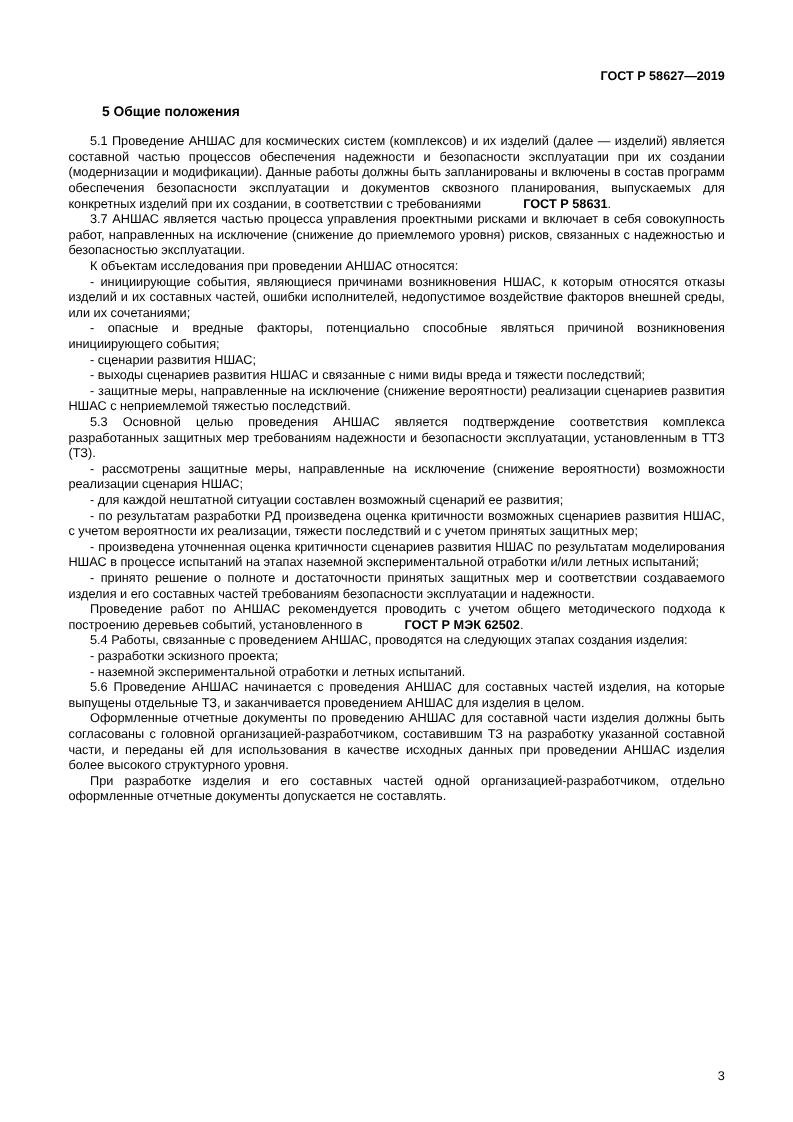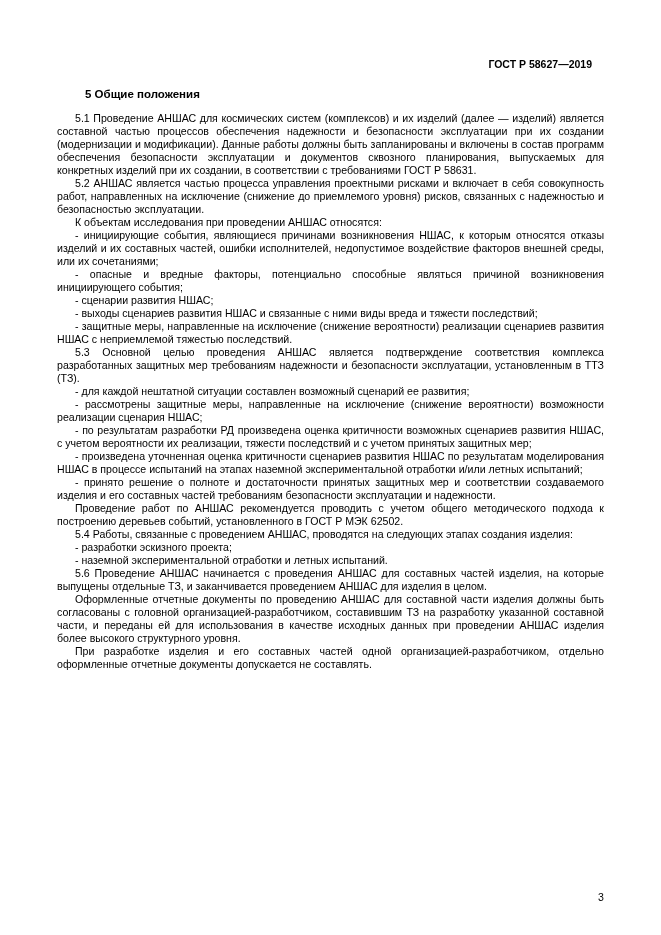--- a/index.html
+++ b/index.html
@@ -15,64 +15,65 @@
     font-family: "Liberation Sans", sans-serif;
     color: #000000;
     box-sizing: border-box;
     padding: 58px 57px 0 57px;
     overflow: hidden;
   }
   .doc-number {
     text-align: right;
     font-weight: bold;
     font-size: 10.5px;
-    margin: 0 12px 18px 0;
+    margin: 0 0 18px 0;
   }
   .section-title {
     font-size: 11.5px;
     font-weight: bold;
     margin: 0 0 12px 28px;
   }
   .body-text p {
     margin: 0;
     font-size: 10.6px;
     line-height: 13px;
     text-align: justify;
     text-indent: 18px;
   }
   .body-text p b {
-    font-weight: normal;
+    font-weight: bold;
+    margin-left: 32px;
   }
   .page-number {
     position: absolute;
     right: 57px;
     bottom: 32px;
     font-size: 10.6px;
   }
 </style>
 </head>
 <body>
 
 <div class="page">
   <div class="doc-number">ГОСТ Р 58627—2019</div>
 
   <h2 class="section-title">5 Общие положения</h2>
 
   <div class="body-text" id="paragraphs">
       <p>5.1 Проведение АНШАС для космических систем (комплексов) и их изделий (далее — изделий) является составной частью процессов обеспечения надежности и безопасности эксплуатации при их создании (модернизации и модификации). Данные работы должны быть запланированы и включены в состав программ обеспечения безопасности эксплуатации и документов сквозного планирования, выпускаемых для конкретных изделий при их создании, в соответствии с требованиями <b>ГОСТ Р 58631</b>.</p>
-      <p>5.2 АНШАС является частью процесса управления проектными рисками и включает в себя совокупность работ, направленных на исключение (снижение до приемлемого уровня) рисков, связанных с надежностью и безопасностью эксплуатации.</p>
+      <p>3.7 АНШАС является частью процесса управления проектными рисками и включает в себя совокупность работ, направленных на исключение (снижение до приемлемого уровня) рисков, связанных с надежностью и безопасностью эксплуатации.</p>
       <p>К объектам исследования при проведении АНШАС относятся:</p>
       <p>- инициирующие события, являющиеся причинами возникновения НШАС, к которым относятся отказы изделий и их составных частей, ошибки исполнителей, недопустимое воздействие факторов внешней среды, или их сочетаниями;</p>
       <p>- опасные и вредные факторы, потенциально способные являться причиной возникновения инициирующего события;</p>
       <p>- сценарии развития НШАС;</p>
       <p>- выходы сценариев развития НШАС и связанные с ними виды вреда и тяжести последствий;</p>
       <p>- защитные меры, направленные на исключение (снижение вероятности) реализации сценариев развития НШАС с неприемлемой тяжестью последствий.</p>
       <p>5.3 Основной целью проведения АНШАС является подтверждение соответствия комплекса разработанных защитных мер требованиям надежности и безопасности эксплуатации, установленным в ТТЗ (ТЗ).</p>
+      <p>- рассмотрены защитные меры, направленные на исключение (снижение вероятности) возможности реализации сценария НШАС;</p>
       <p>- для каждой нештатной ситуации составлен возможный сценарий ее развития;</p>
-      <p>- рассмотрены защитные меры, направленные на исключение (снижение вероятности) возможности реализации сценария НШАС;</p>
       <p>- по результатам разработки РД произведена оценка критичности возможных сценариев развития НШАС, с учетом вероятности их реализации, тяжести последствий и с учетом принятых защитных мер;</p>
       <p>- произведена уточненная оценка критичности сценариев развития НШАС по результатам моделирования НШАС в процессе испытаний на этапах наземной экспериментальной отработки и/или летных испытаний;</p>
       <p>- принято решение о полноте и достаточности принятых защитных мер и соответствии создаваемого изделия и его составных частей требованиям безопасности эксплуатации и надежности.</p>
       <p>Проведение работ по АНШАС рекомендуется проводить с учетом общего методического подхода к построению деревьев событий, установленного в <b>ГОСТ Р МЭК 62502</b>.</p>
       <p>5.4 Работы, связанные с проведением АНШАС, проводятся на следующих этапах создания изделия:</p>
       <p>- разработки эскизного проекта;</p>
       <p>- наземной экспериментальной отработки и летных испытаний.</p>
       <p>5.6 Проведение АНШАС начинается с проведения АНШАС для составных частей изделия, на которые выпущены отдельные ТЗ, и заканчивается проведением АНШАС для изделия в целом.</p>
       <p>Оформленные отчетные документы по проведению АНШАС для составной части изделия должны быть согласованы с головной организацией-разработчиком, составившим ТЗ на разработку указанной составной части, и переданы ей для использования в качестве исходных данных при проведении АНШАС изделия более высокого структурного уровня.</p>
       <p>При разработке изделия и его составных частей одной организацией-разработчиком, отдельно оформленные отчетные документы допускается не составлять.</p>

